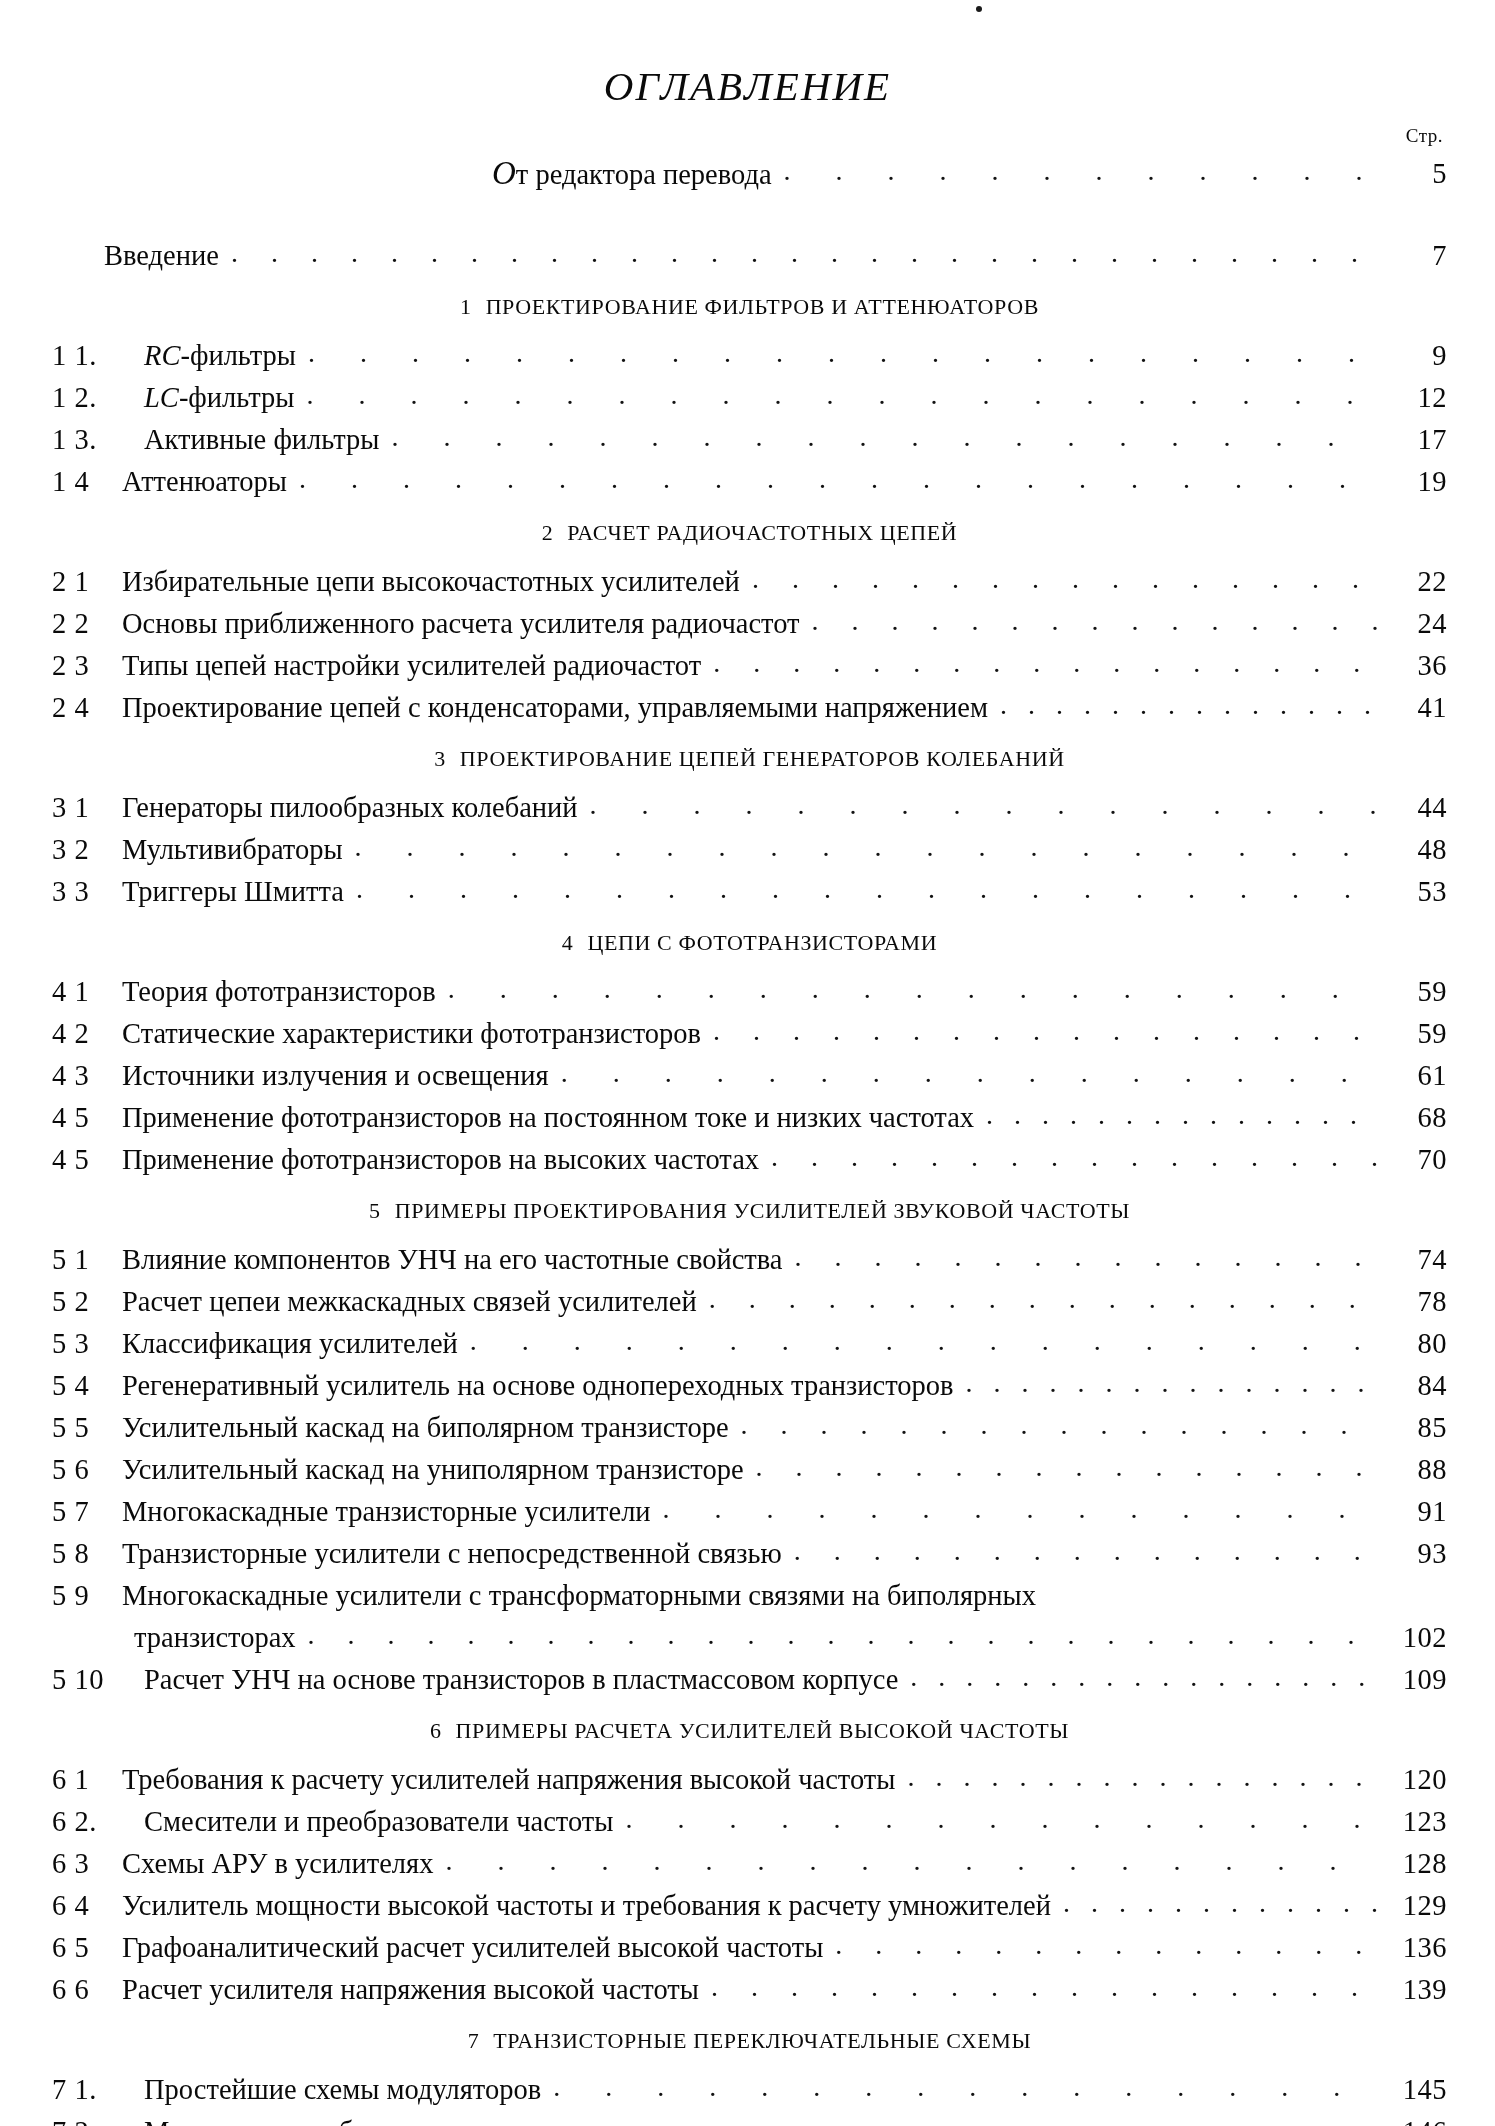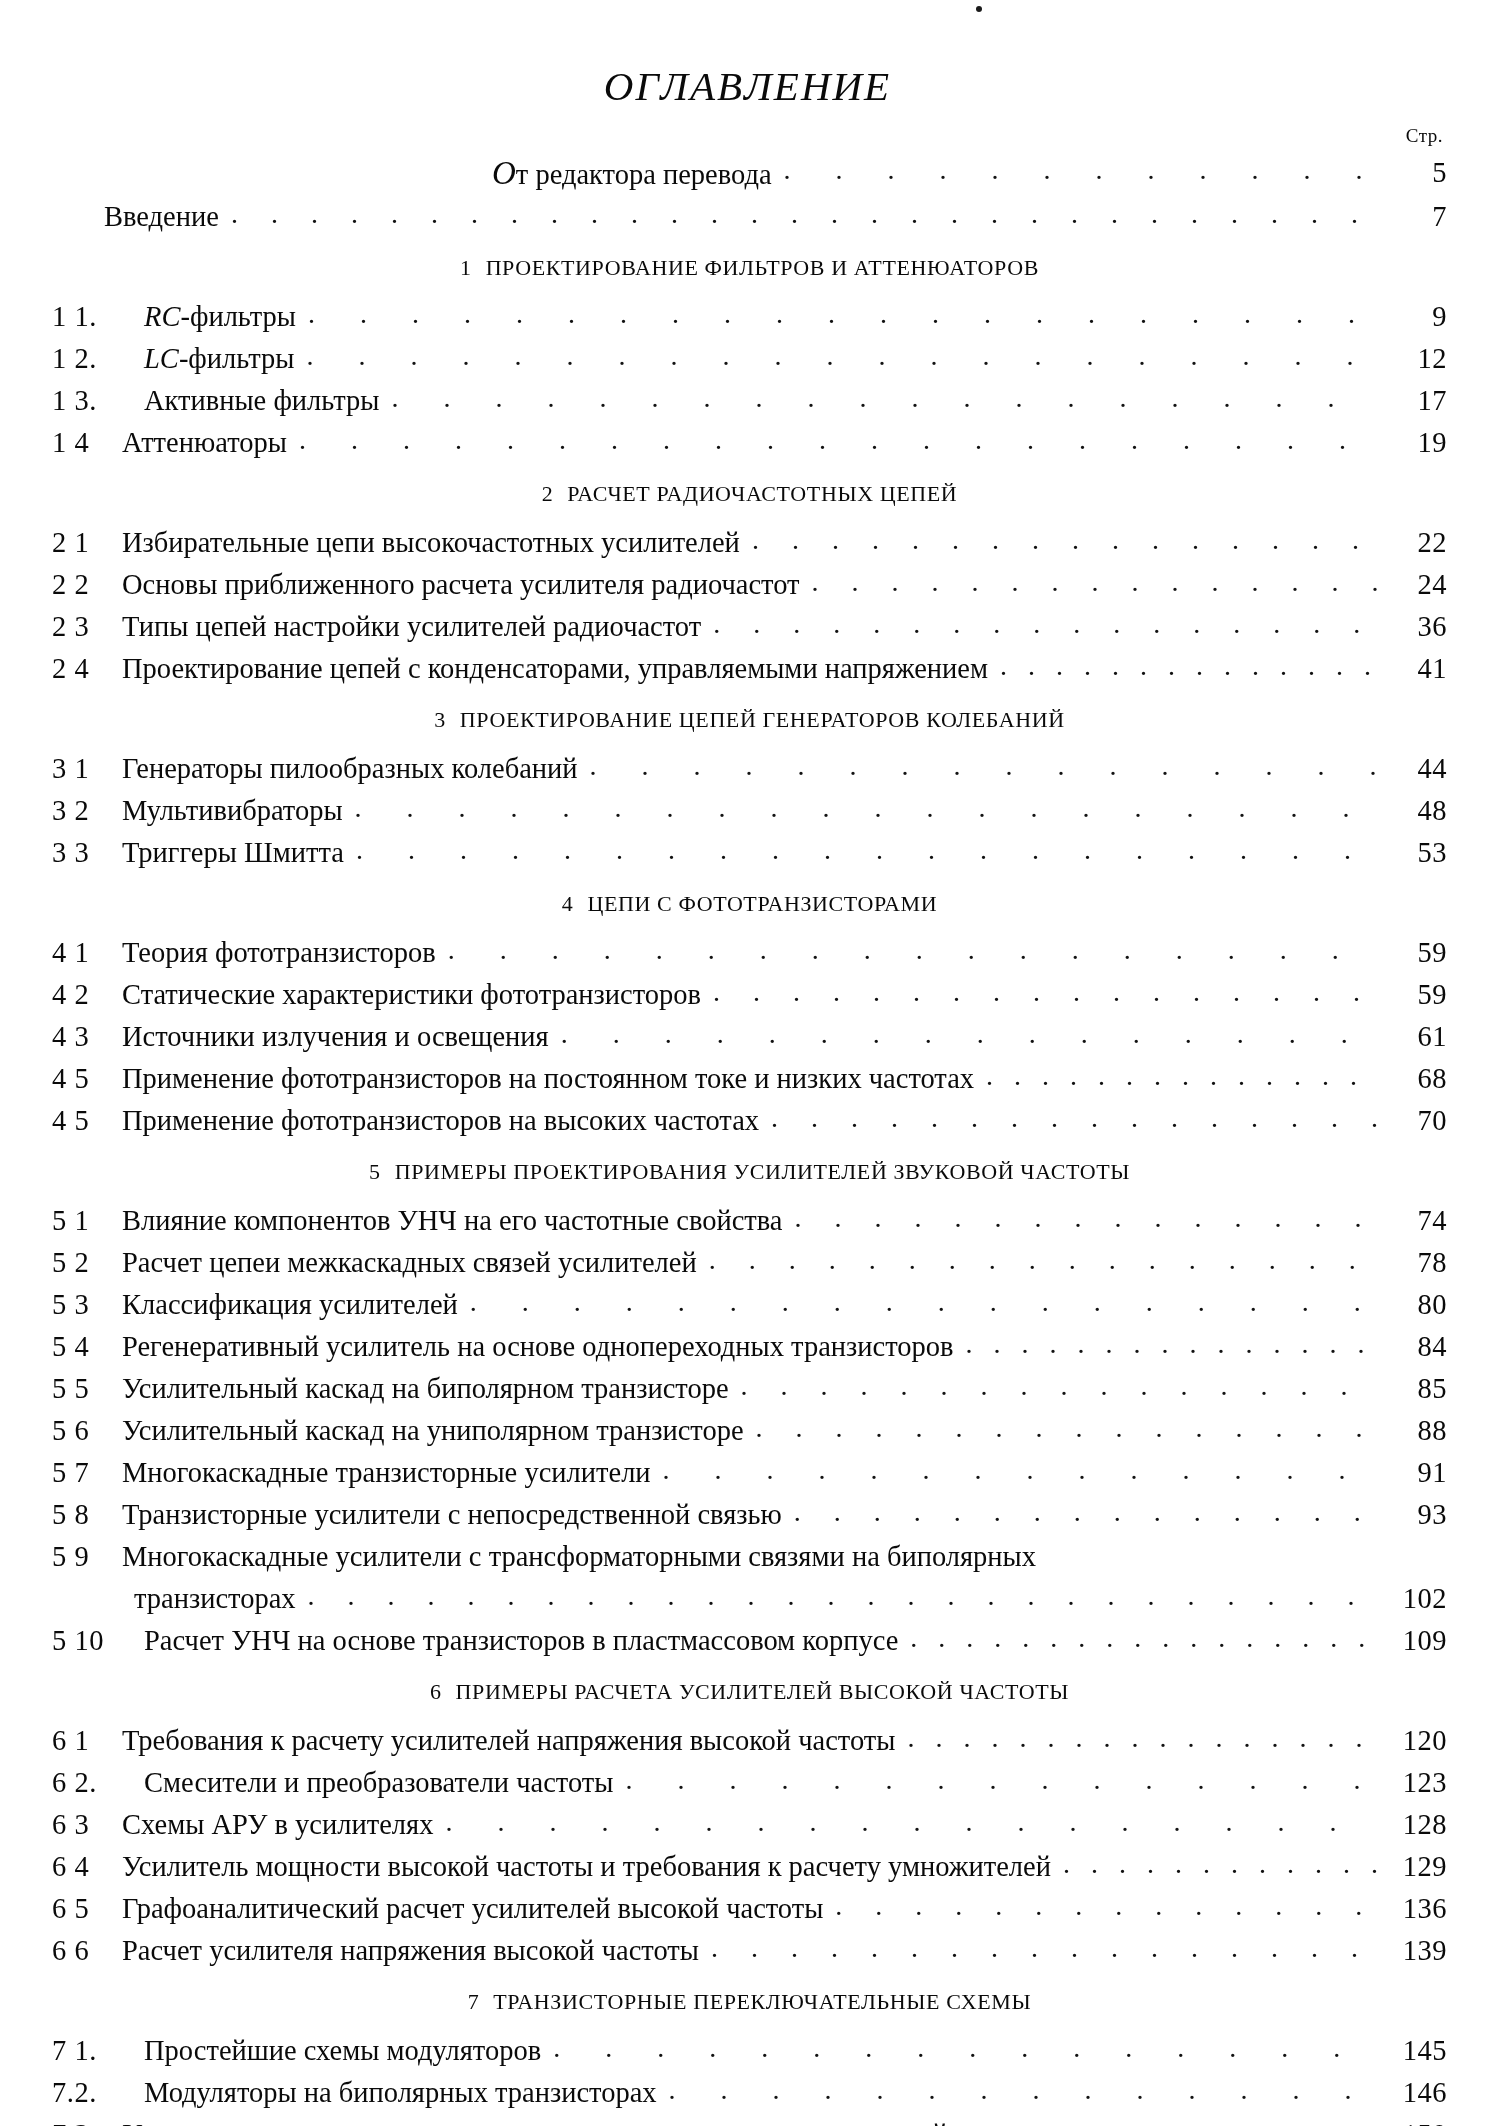--- a/index.html
+++ b/index.html
@@ -55,21 +55,21 @@
   }
 
   .toc-body {
     margin-top: 42px;
     padding: 0 48px 0 52px;
   }
 
   
   .row {
     display: flex;
-    align-items: flex-start;
+    align-items: center;
     font-size: 28.5px;
     line-height: 42px;
     white-space: nowrap;
   }
   .row .num {
     flex: 0 0 auto;
     min-width: 62px;
     text-align: left;
     padding-right: 8px;
     letter-spacing: 0.5px;
@@ -97,21 +97,21 @@
     text-align: right;
     padding-left: 8px;
     letter-spacing: 0.5px;
   }
 
   
   .row.front .num { min-width: 0; padding-right: 0; }
   .row.editor { padding-left: 440px; }
   .row.editor .label { font-style: normal; }
   .row.editor .label .drop { font-style: italic; font-size: 33px; }
-  .row.intro { padding-left: 52px; }
+  .row.intro { padding-left: 52px; margin-top: 39px; }
 
   
   .chapter {
     text-align: center;
     font-size: 22px;
     line-height: 52px;
     letter-spacing: 0.6px;
     padding: 4px 0 2px 0;
     white-space: nowrap;
   }

